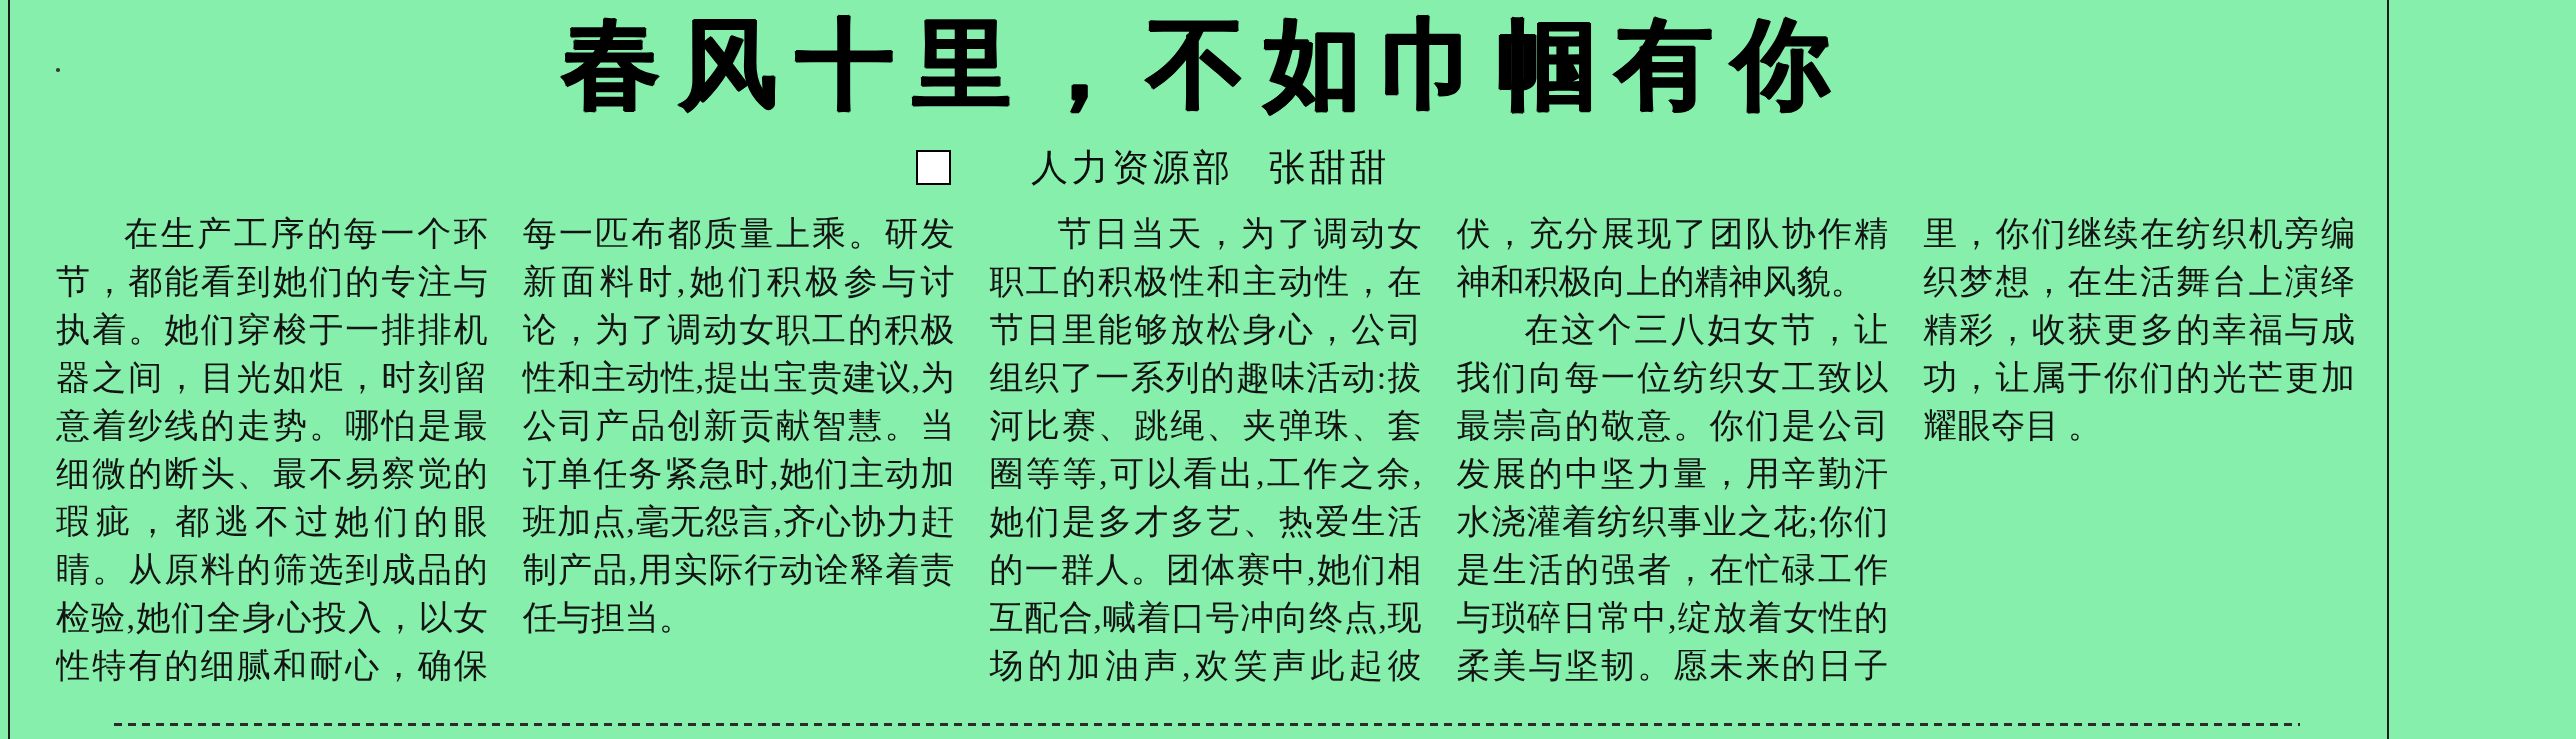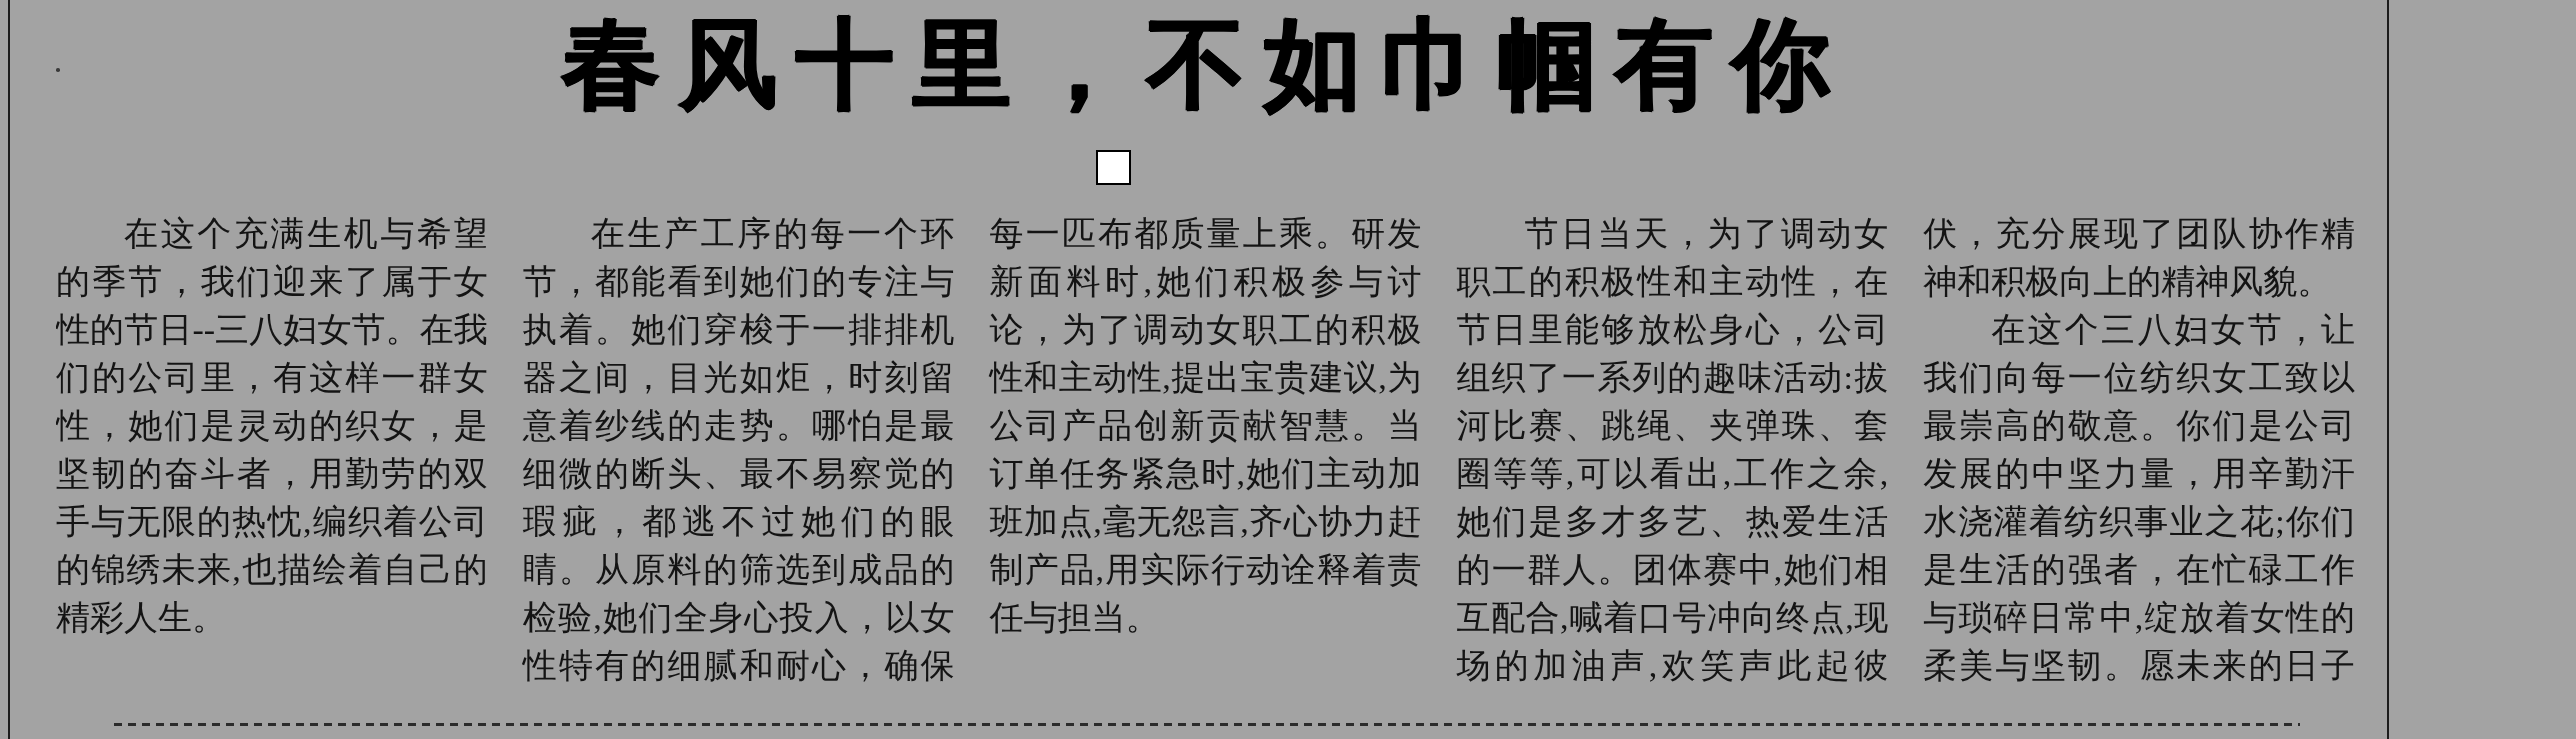--- a/index.html
+++ b/index.html
@@ -4,21 +4,21 @@
 <style>
   html, body {
     margin: 0;
     padding: 0;
     background: #ffffff;
   }
   .page {
     position: relative;
     width: 2576px;
     height: 740px;
-    background: #a3a3a3;
+    background: #86efac;
     overflow: hidden;
     font-family: "Liberation Serif", "DejaVu Serif", serif;
     color: #111111;
   }
   .border-left {
     position: absolute;
     left: 7.9px;
     top: 0;
     width: 1.7px;
     height: 740px;
@@ -122,24 +122,24 @@
 <div class="page">
 
   <div class="border-left"></div>
   <div class="border-right"></div>
   <div class="stray-dot"></div>
 
   <h1 class="title">春风十里，不如巾帼有你</h1>
 
   <div class="byline">
     <span class="byline-box"></span>
+    <span class="byline-text"><span>人力资源部</span><span class="byline-author">张甜甜</span></span>
   </div>
 
   <div class="article">
-    <p>在这个充满生机与希望的季节，我们迎来了属于女性的节日--三八妇女节。在我们的公司里，有这样一群女性，她们是灵动的织女，是坚韧的奋斗者，用勤劳的双手与无限的热忱,编织着公司的锦绣未来,也描绘着自己的精彩人生。</p>
     <p>在生产工序的每一个环节，都能看到她们的专注与执着。她们穿梭于一排排机器之间，目光如炬，时刻留意着纱线的走势。哪怕是最细微的断头、最不易察觉的瑕疵，都逃不过她们的眼睛。从原料的筛选到成品的检验,她们全身心投入，以女性特有的细腻和耐心，确保每一匹布都质量上乘。研发新面料时,她们积极参与讨论，为了调动女职工的积极性和主动性,提出宝贵建议,为公司产品创新贡献智慧。当订单任务紧急时,她们主动加班加点,毫无怨言,齐心协力赶制产品,用实际行动诠释着责任与担当。</p>
     <p>节日当天，为了调动女职工的积极性和主动性，在节日里能够放松身心，公司组织了一系列的趣味活动:拔河比赛、跳绳、夹弹珠、套圈等等,可以看出,工作之余,她们是多才多艺、热爱生活的一群人。团体赛中,她们相互配合,喊着口号冲向终点,现场的加油声,欢笑声此起彼伏，充分展现了团队协作精神和积极向上的精神风貌。</p>
     <p>在这个三八妇女节，让我们向每一位纺织女工致以最崇高的敬意。你们是公司发展的中坚力量，用辛勤汗水浇灌着纺织事业之花;你们是生活的强者，在忙碌工作与琐碎日常中,绽放着女性的柔美与坚韧。愿未来的日子里，你们继续在纺织机旁编织梦想，在生活舞台上演绎精彩，收获更多的幸福与成功，让属于你们的光芒更加耀眼夺目 。</p>
   </div>
 
   <div class="dashed-line"></div>
 
 </div>
 
 

